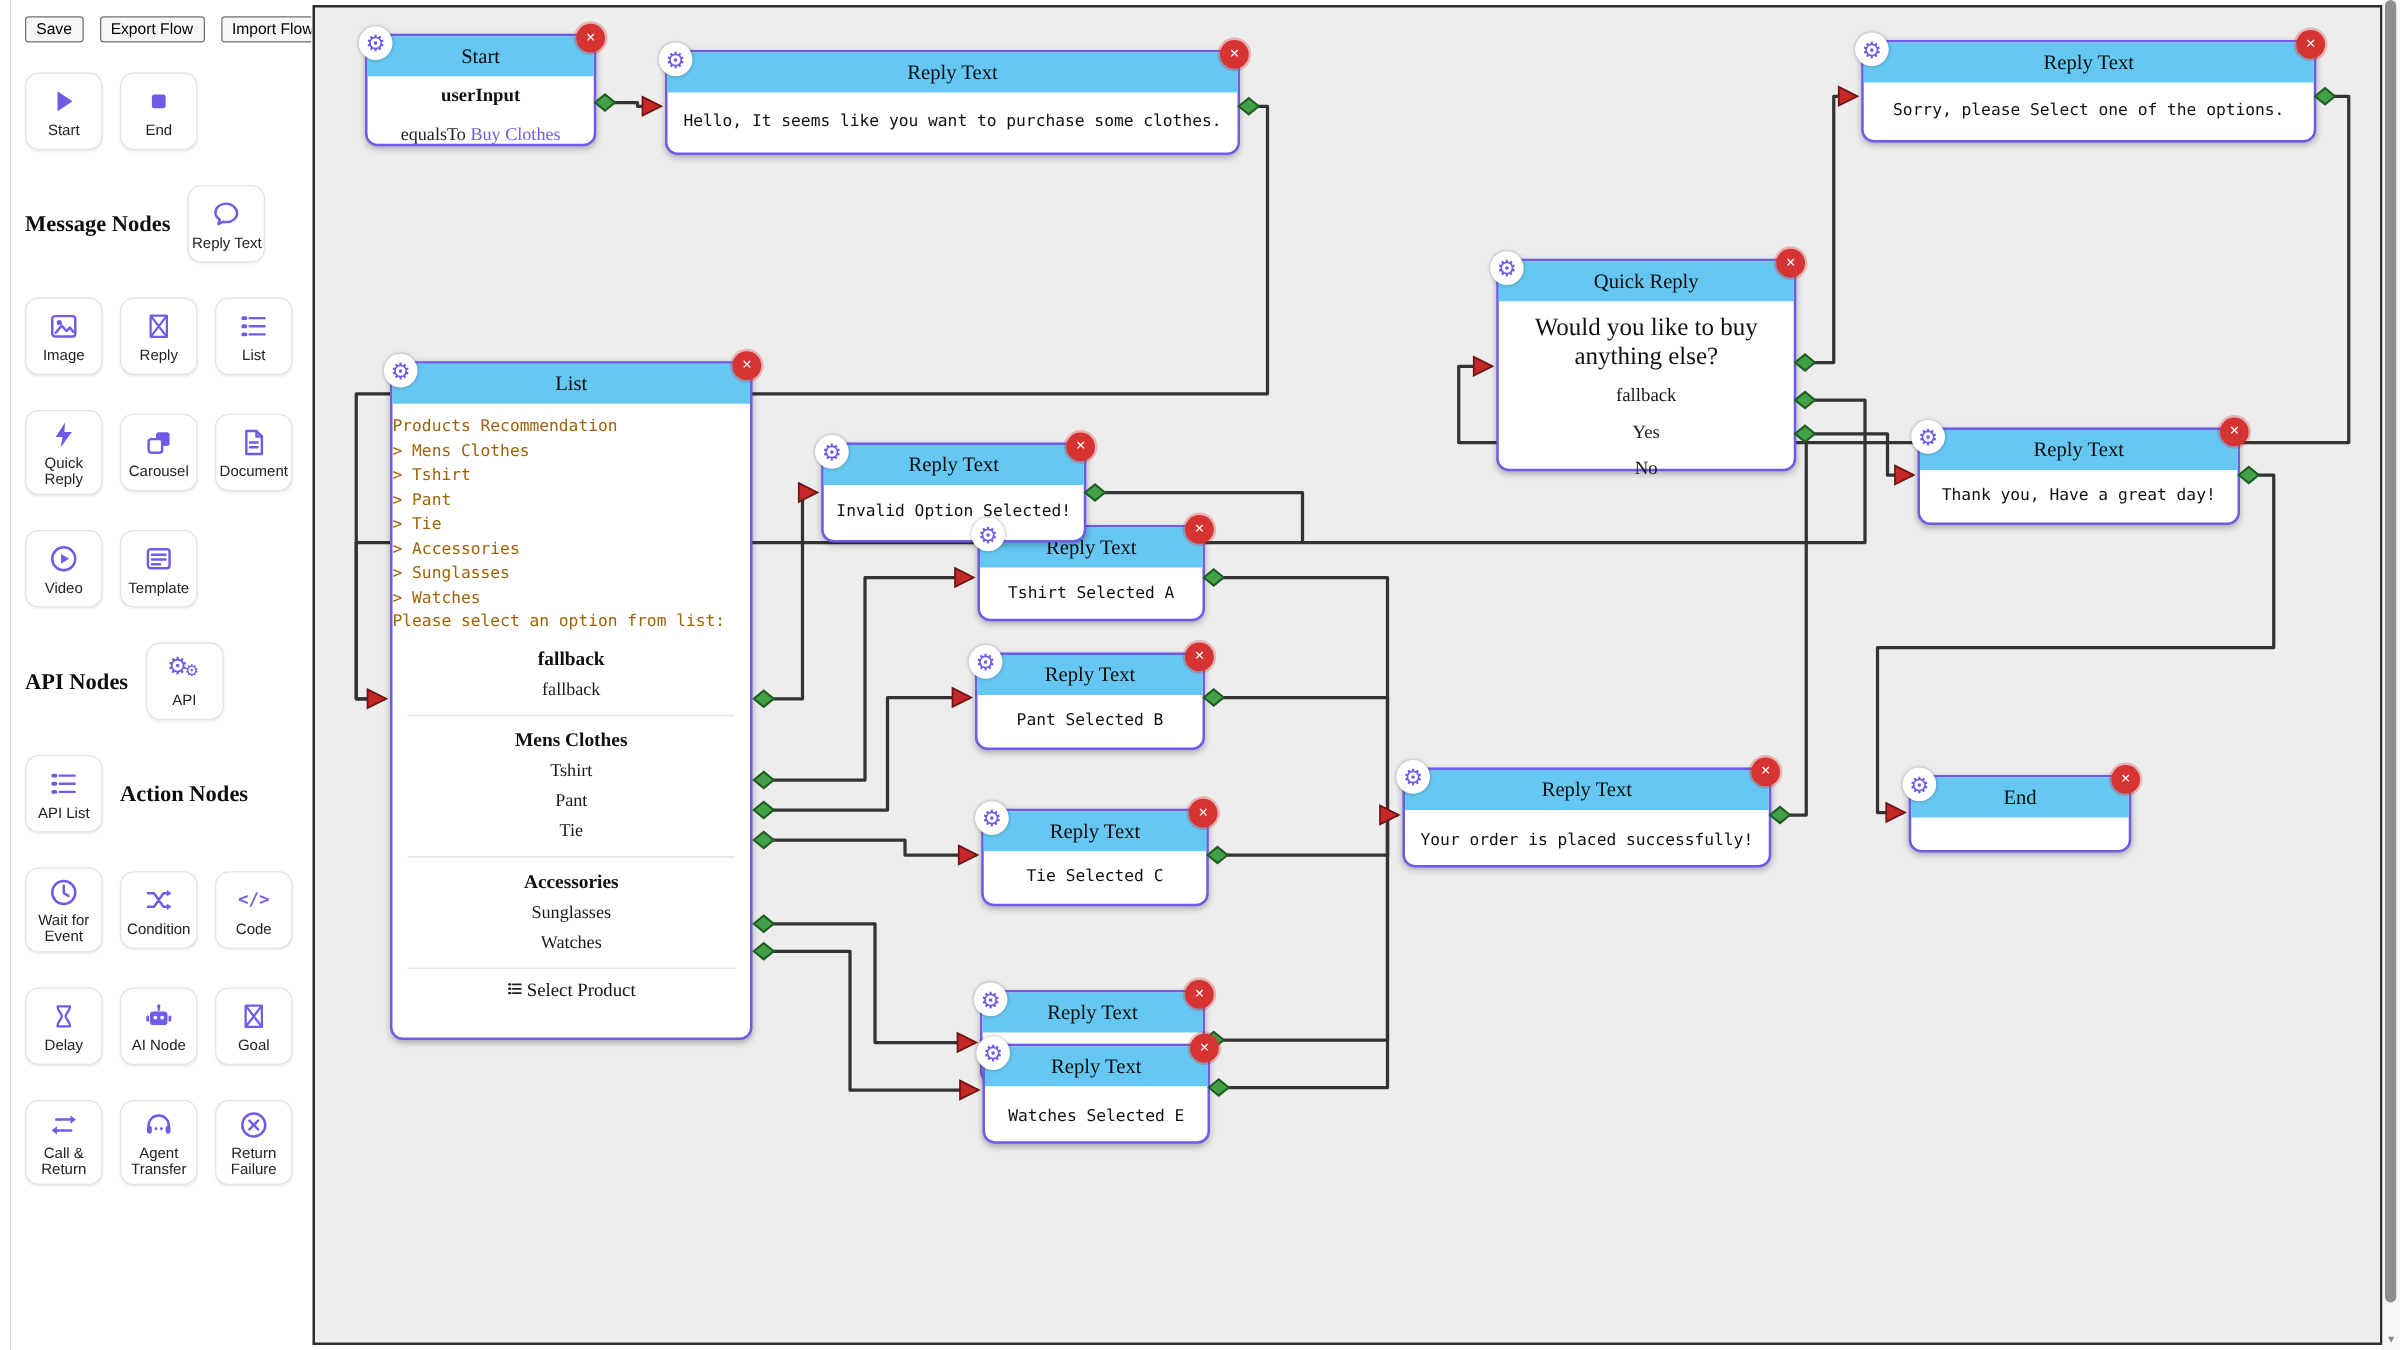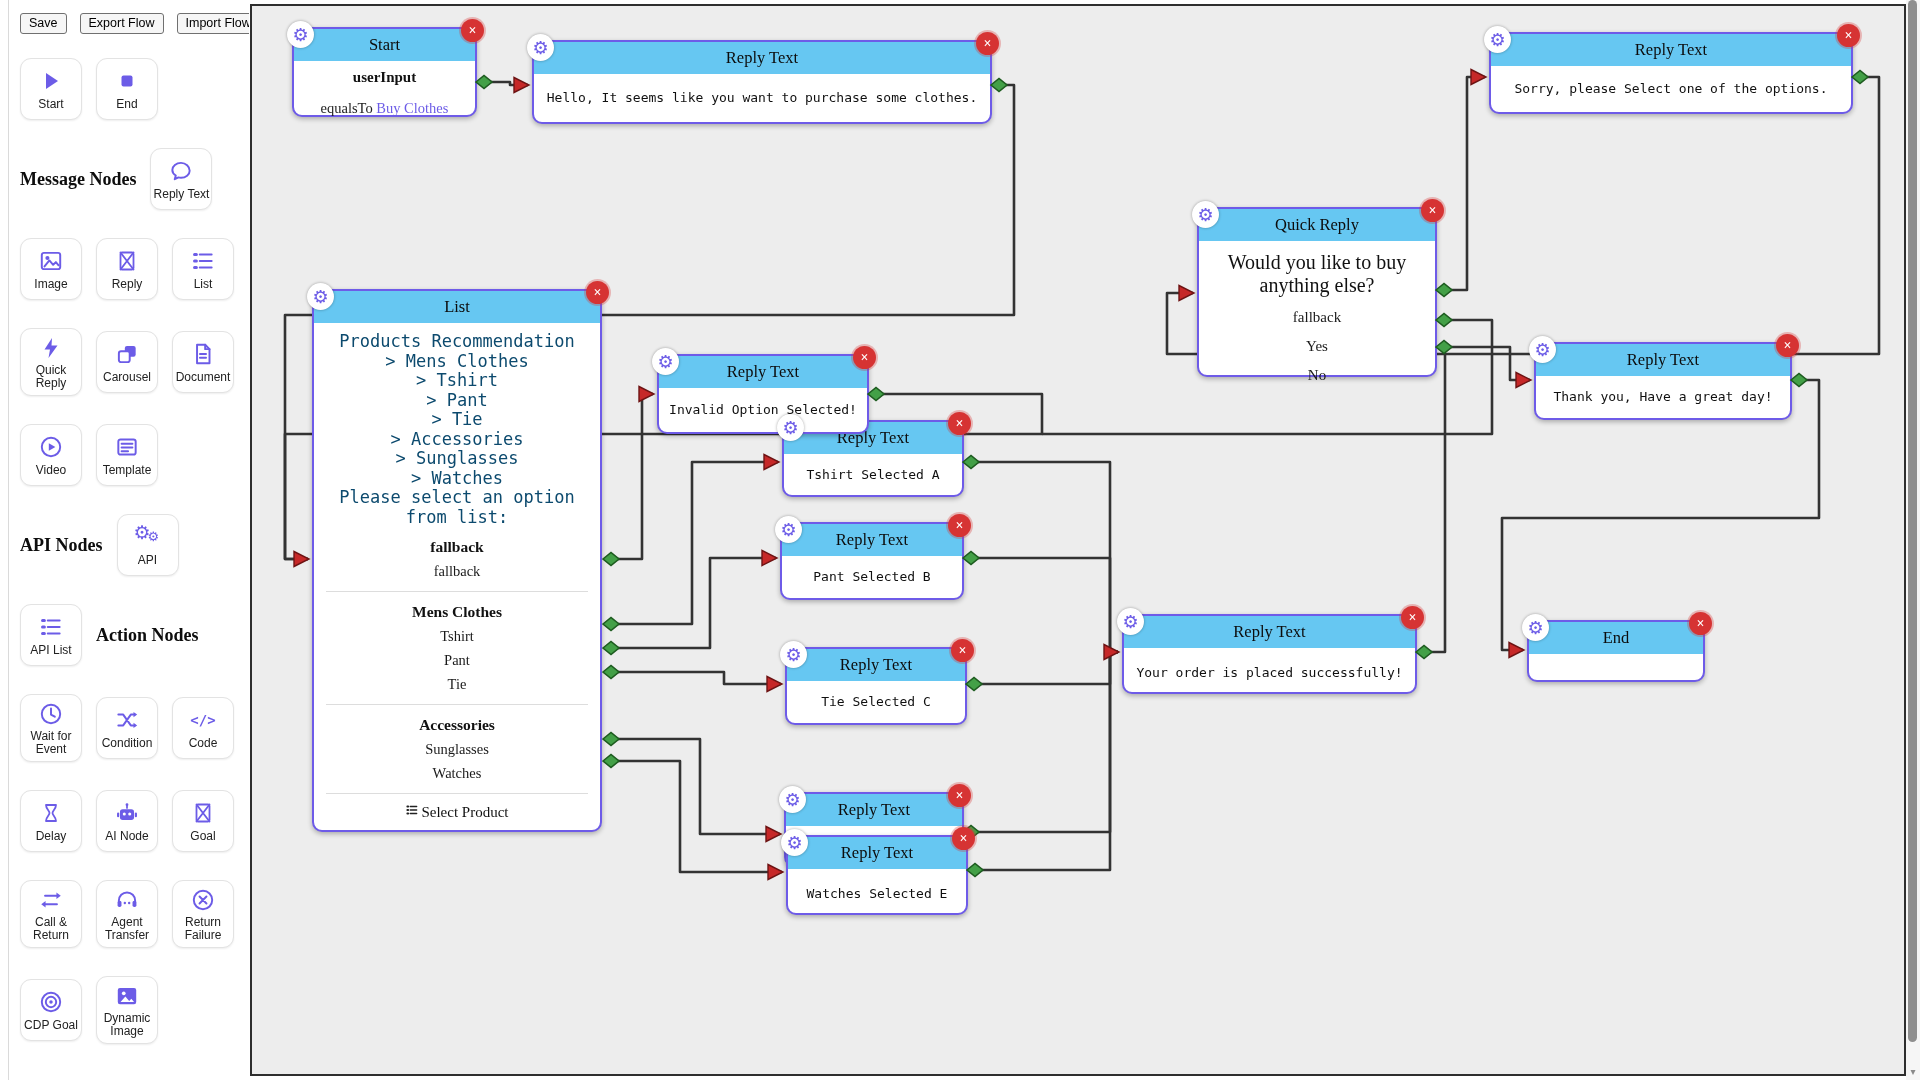--- a/index.html
+++ b/index.html
@@ -40,22 +40,22 @@
               box-shadow:0 0 3px rgba(0,0,0,.35);cursor:pointer;z-index:3}
   .close-btn{position:absolute;right:-9px;top:-10px;width:23px;height:23px;background:#d63333;border-radius:50%;
              color:#fff;font-size:14px;font-weight:bold;line-height:1;display:flex;align-items:center;
              justify-content:center;box-shadow:0 0 0 2px rgba(214,51,51,.30);cursor:pointer;z-index:3}
   .bd-mono{font-family:"DejaVu Sans Mono",monospace;font-size:13px;color:#101010;display:flex;align-items:center;
            justify-content:center;text-align:center;padding:6px 6px;box-sizing:border-box}
   .start-body{padding:8px 6px;text-align:center}
   .start-bold{font-family:"Liberation Serif",serif;font-weight:bold;font-size:15px;color:#111}
   .start-cond{font-family:"Liberation Serif",serif;font-size:14.5px;color:#222;margin-top:14px}
   .link-val{color:#6c5ce7}
-  .mono-lines{font-family:"DejaVu Sans Mono",monospace;font-size:17px;line-height:19.5px;color:#0c4a6e;
-              text-align:center;padding-top:9px}
+  .mono-lines{font-family:"DejaVu Sans Mono",monospace;font-size:13px;line-height:19.5px;color:#a16207;
+              text-align:left;padding-top:9px}
   .sec-hdr{font-family:"Liberation Serif",serif;font-weight:bold;font-size:15.5px;color:#111;text-align:center;margin-top:11px}
   .sec-opt{font-family:"Liberation Serif",serif;font-size:14.5px;color:#1a1a1a;text-align:center;margin-top:7px}
   .hr{border-top:1px solid #ddd;margin:11px 12px 0}
   .list-footer{font-family:"Liberation Serif",serif;font-size:15px;color:#111;text-align:center;margin-top:9px;
                display:flex;align-items:center;justify-content:center;gap:2px}
   .quick-q{font-family:"Liberation Serif",serif;font-size:20px;color:#111;text-align:center;margin-top:10px}
   .quick-opt{font-family:"Liberation Serif",serif;font-size:15px;color:#1a1a1a;text-align:center;margin-top:12px}
 
   
   #vscroll{position:absolute;right:0;top:0;width:14px;height:100%;background:#f6f6f6}
@@ -291,42 +291,20 @@
           <div class="lbl">Agent Transfer</div>
         </div>
         <div class="pal-card">
           <span class="icn">
             <svg class="pic" width="26" height="26" viewBox="0 0 24 24">
               <circle cx="12" cy="12" r="8.5"></circle>
               <path d="M8.8 8.8l6.4 6.4M15.2 8.8l-6.4 6.4"></path>
             </svg>
           </span>
           <div class="lbl">Return Failure</div>
-        </div>
-      </div>
-      <div class="pal-group">
-        <div class="pal-card">
-          <span class="icn">
-            <svg class="pic" width="26" height="26" viewBox="0 0 24 24">
-              <circle cx="12" cy="12" r="8.5"></circle>
-              <circle cx="12" cy="12" r="4.8"></circle>
-              <circle cx="12" cy="12" r="1.6" fill="#6c5ce7" stroke="none"></circle>
-            </svg>
-          </span>
-          <div class="lbl">CDP Goal</div>
-        </div>
-        <div class="pal-card">
-          <span class="icn">
-            <svg class="pic" width="26" height="26" viewBox="0 0 24 24">
-              <rect x="3.5" y="4.5" width="17" height="15" rx="2" fill="#6c5ce7" stroke="none"></rect>
-              <circle cx="9" cy="9.5" r="1.7" fill="#fff" stroke="none"></circle>
-              <path d="M6 17.5l4.5-5 3.5 4 2-2 2.5 3z" fill="#fff" stroke="none"></path>
-            </svg>
-          </span>
-          <div class="lbl">Dynamic Image</div>
         </div>
       </div>
     </div>
 </div>
 
 <div id="canvas">
   <svg id="edges" width="1652" height="1068">
       <polyline points="225,76 258,76 258,79 276,79" fill="none" stroke="#333333" stroke-width="2.6" stroke-linejoin="round"></polyline>
       <polyline points="740,79 762,79 762,309 33,309 33,553 56,553" fill="none" stroke="#333333" stroke-width="2.6" stroke-linejoin="round"></polyline>
       <polyline points="352,553 390,553 390,388 401,388" fill="none" stroke="#333333" stroke-width="2.6" stroke-linejoin="round"></polyline>

